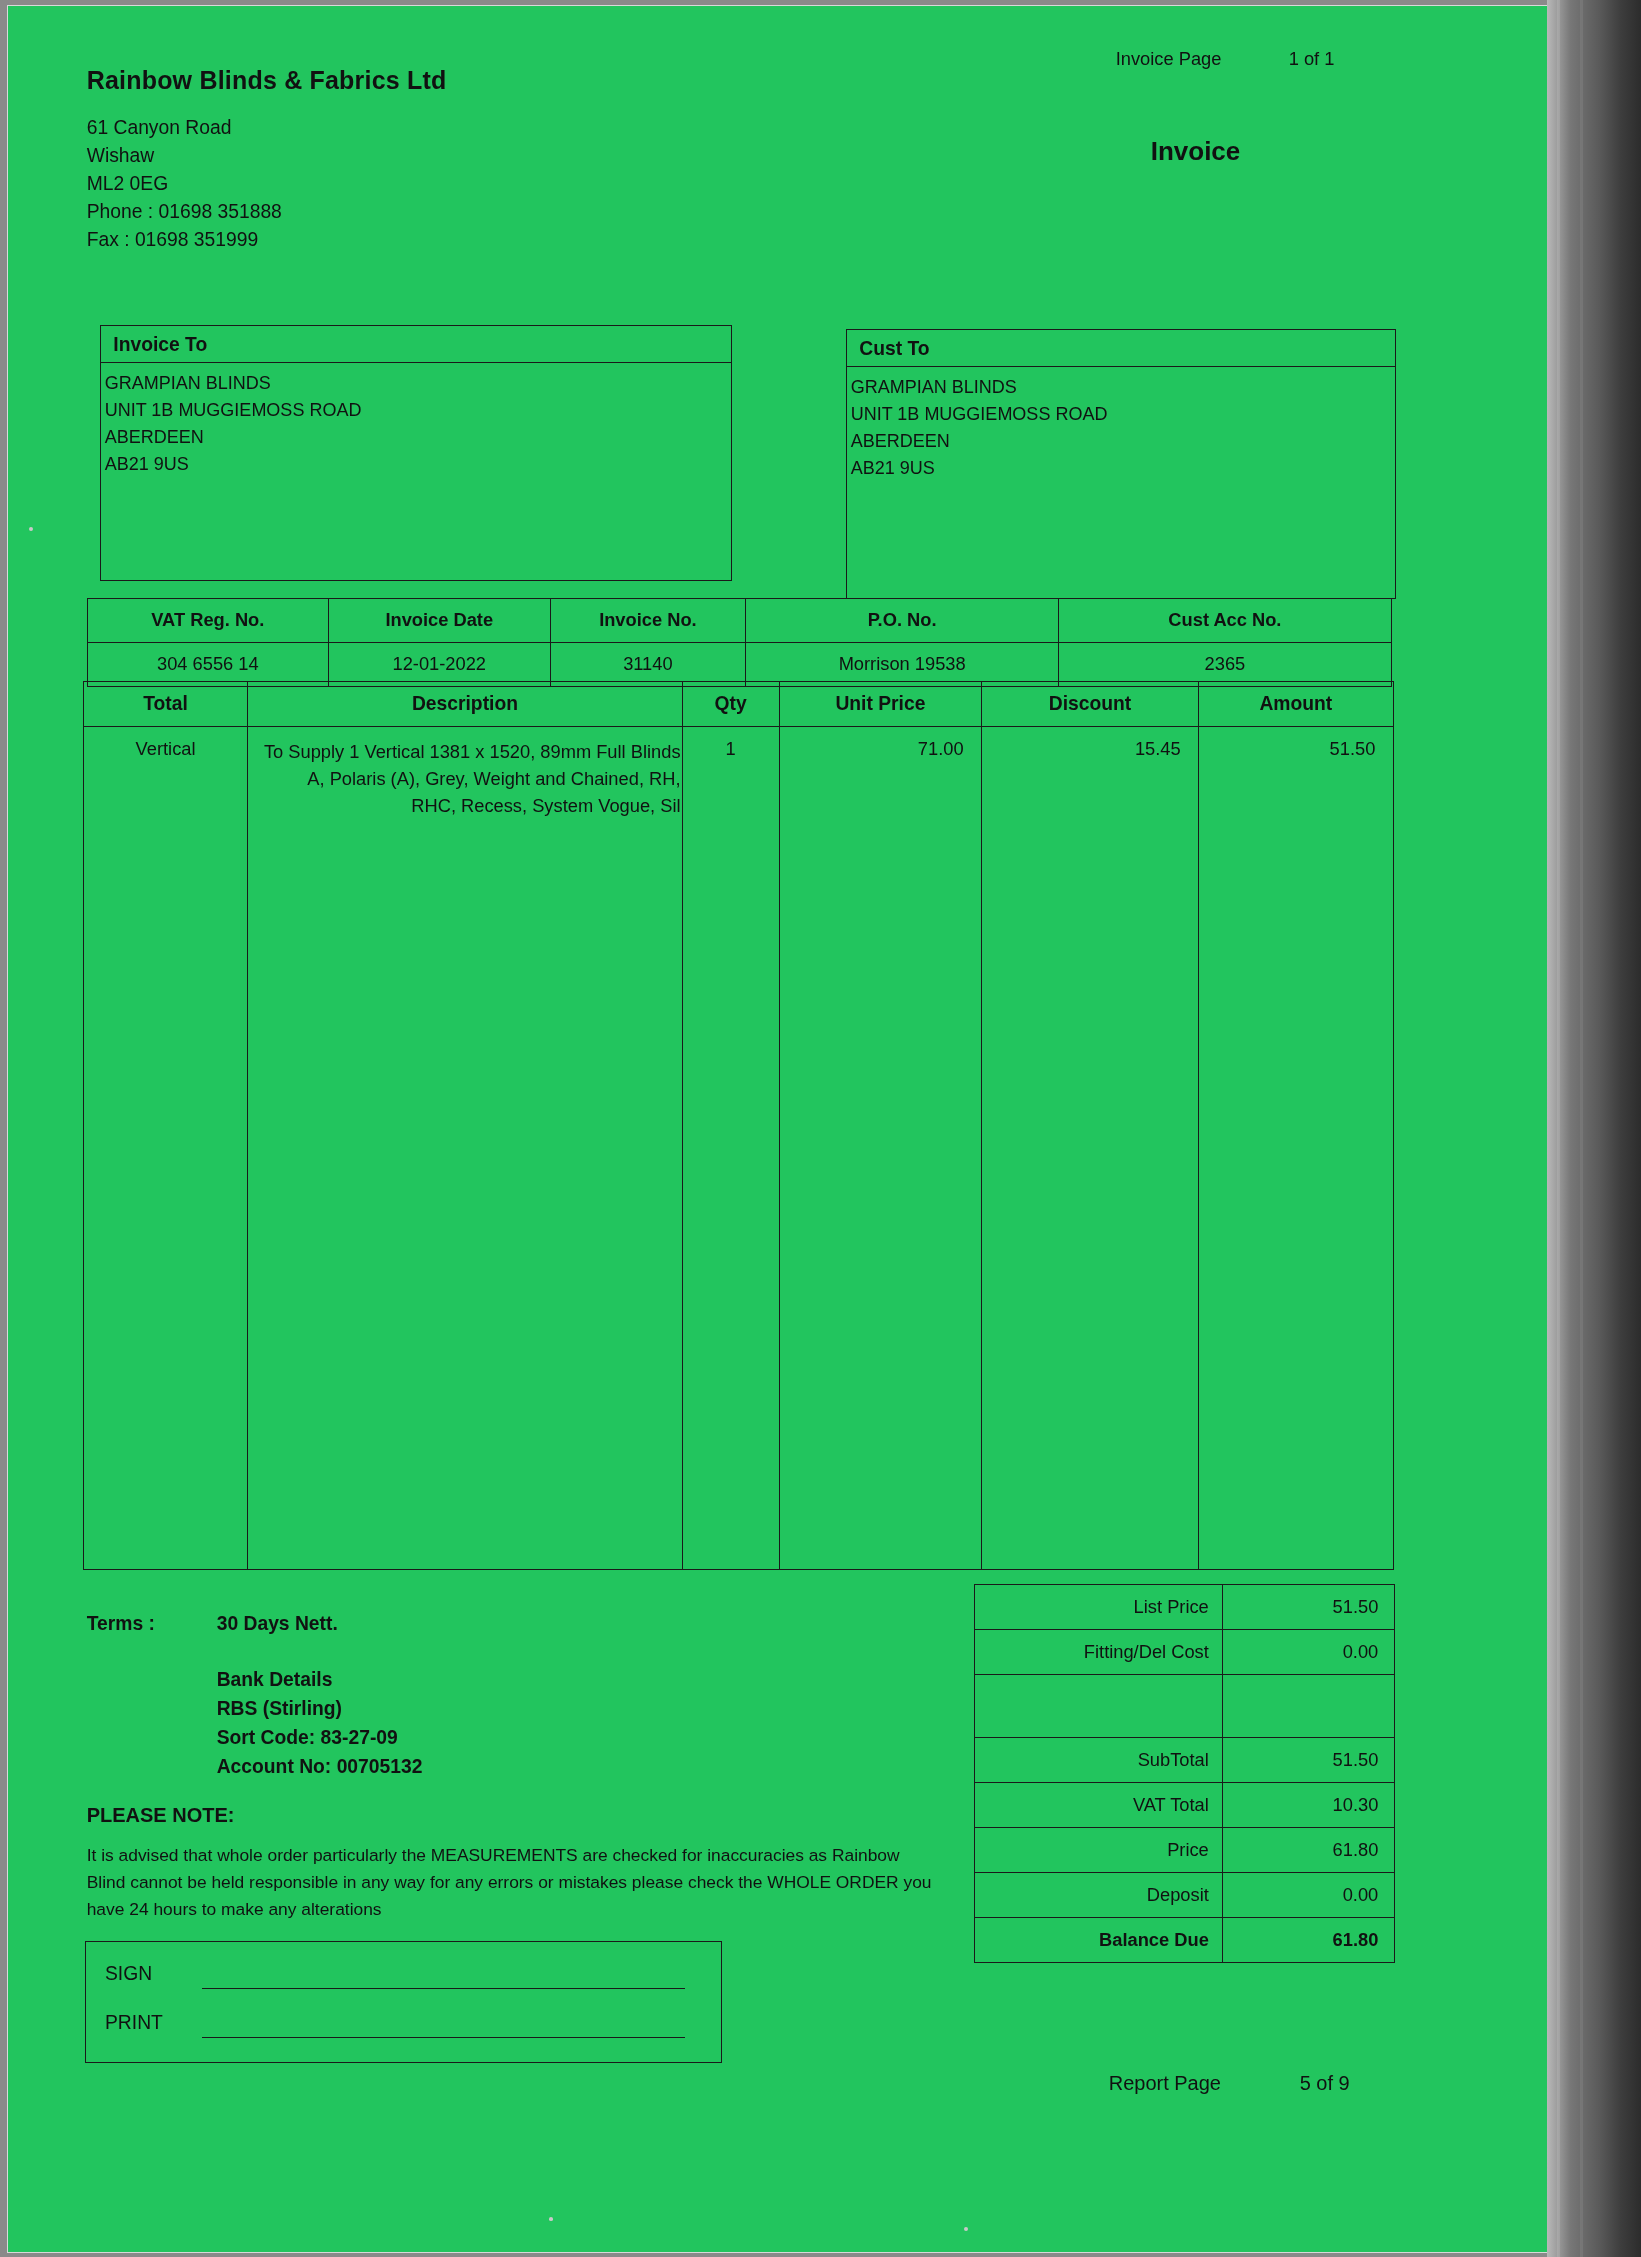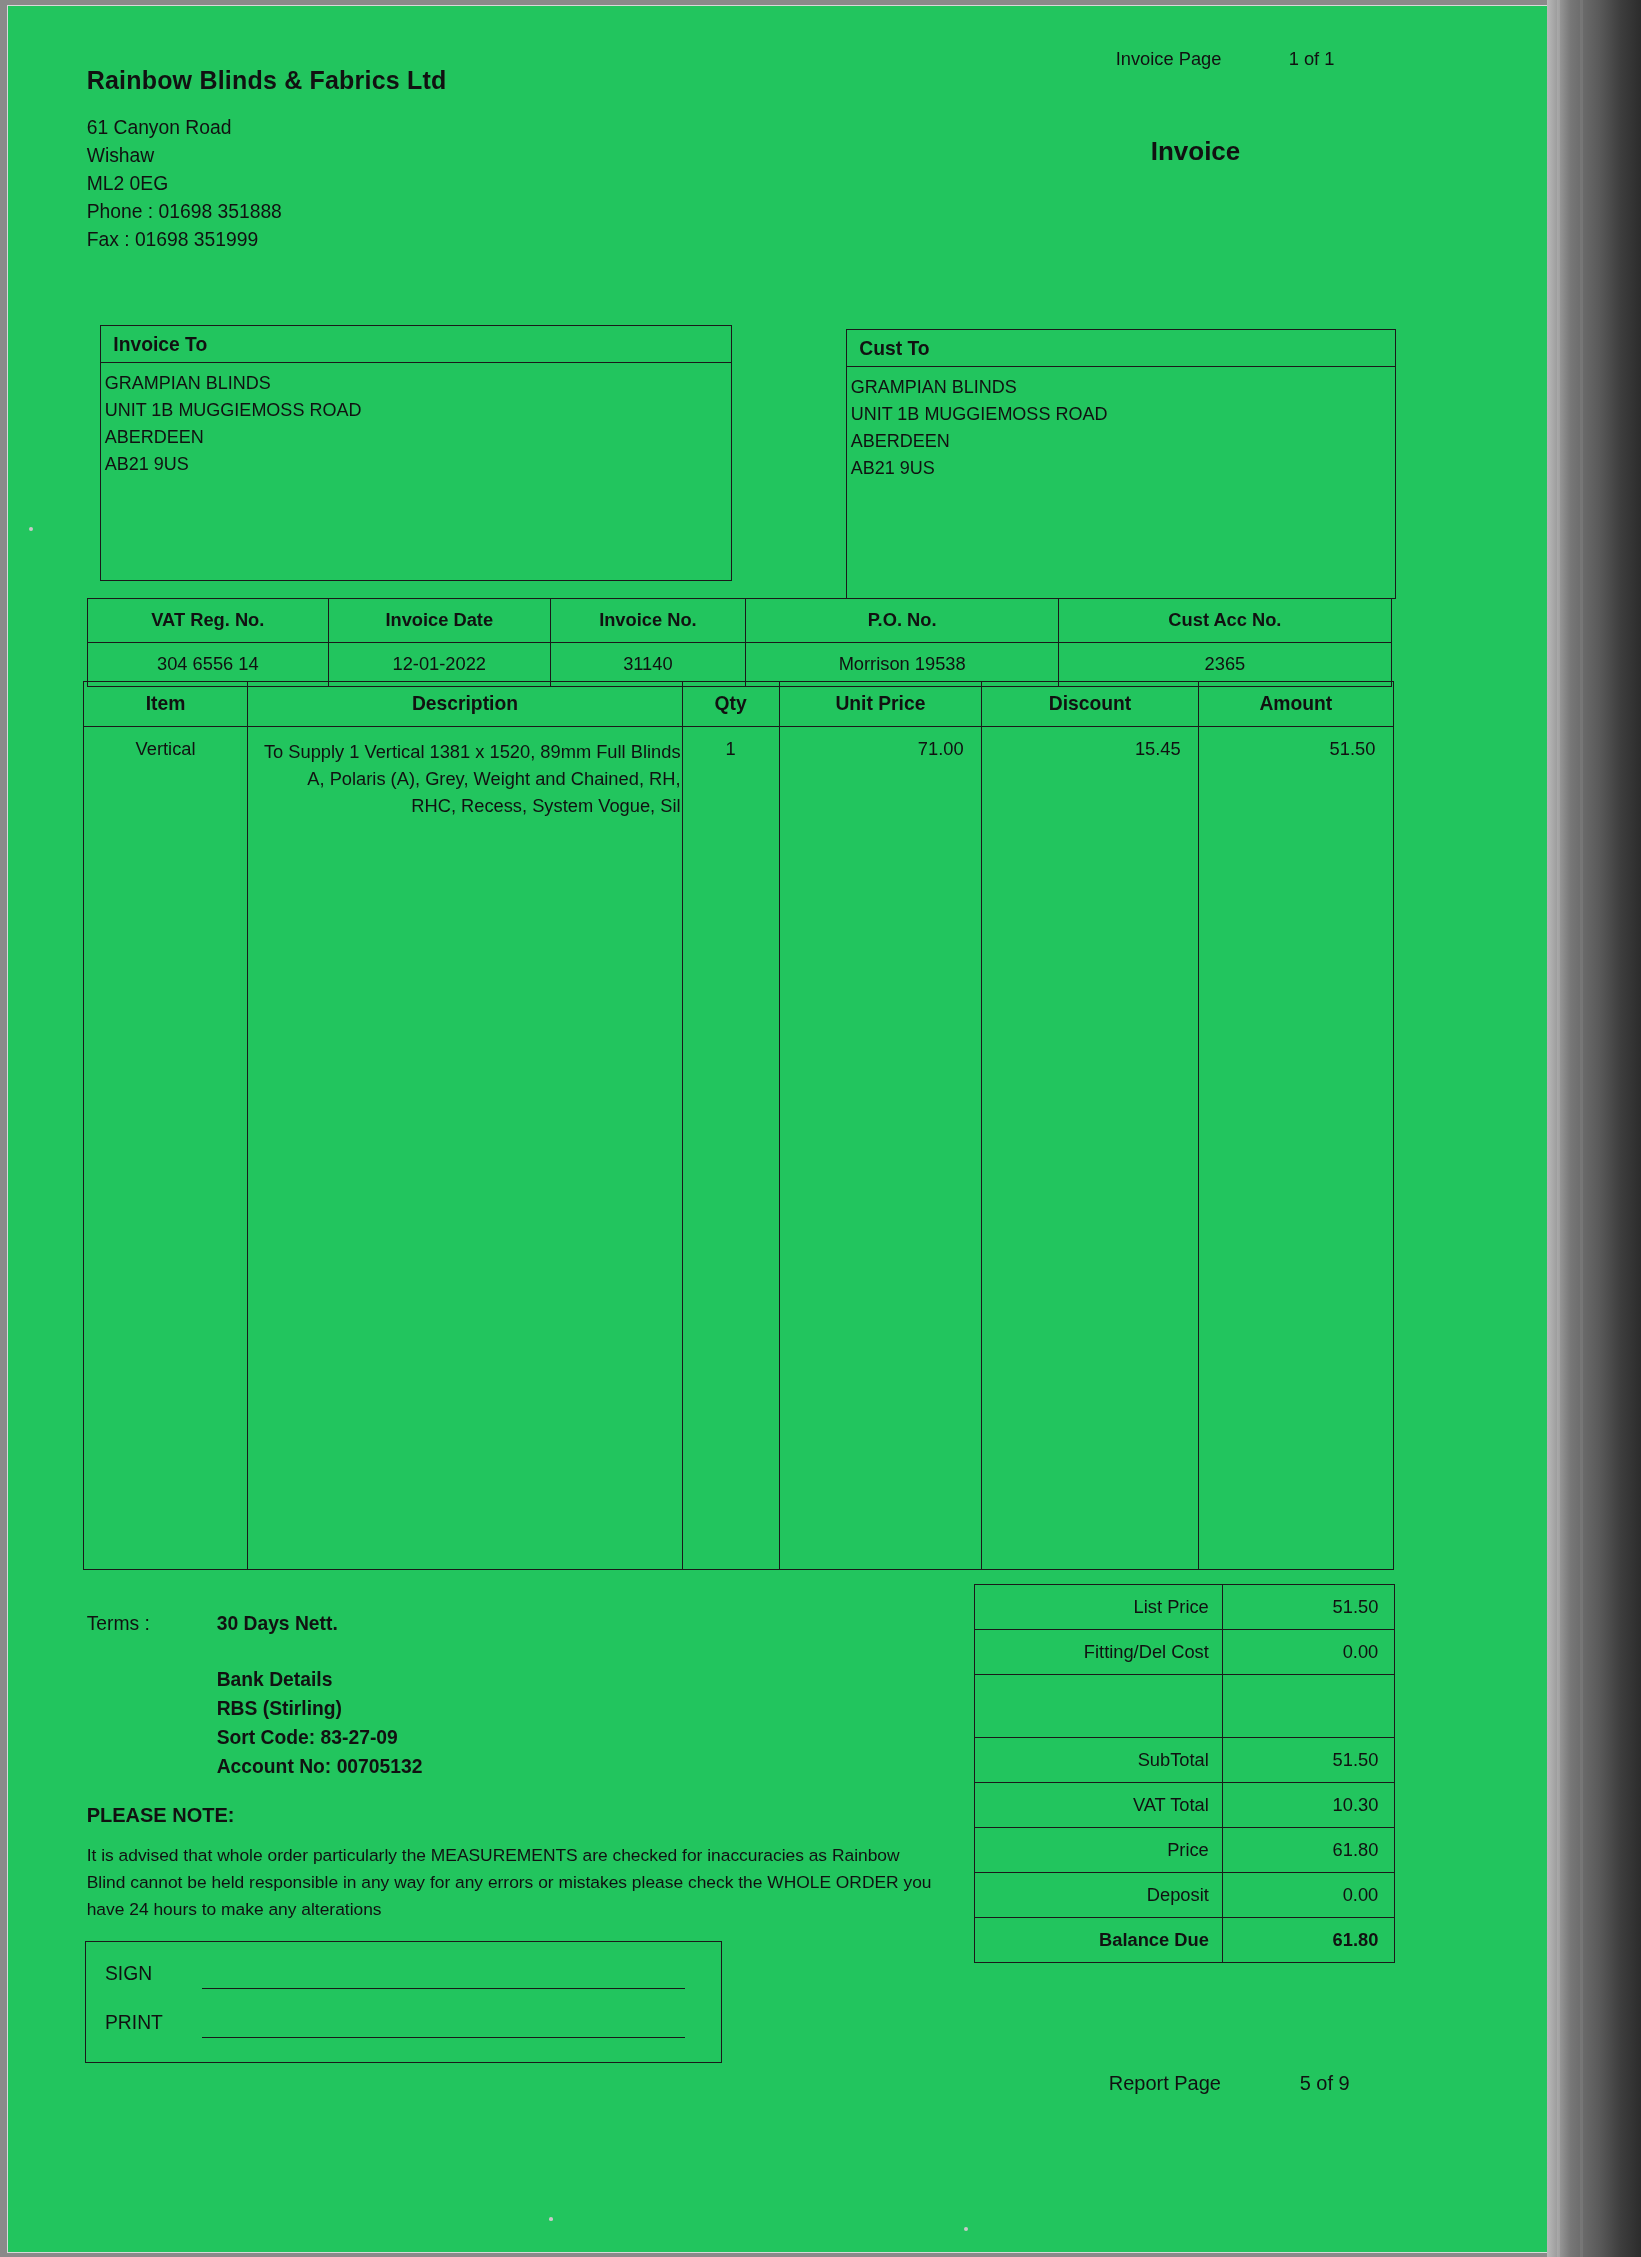--- a/index.html
+++ b/index.html
@@ -152,21 +152,21 @@
   .items-table td.c-desc { text-align: right; padding-left: 13.5px; line-height: 27px; }
   .items-table td.c-qty { text-align: center; }
   .items-table td.c-num { text-align: right; padding-right: 17.4px; }
   .desc-clip {
     display: block;
     max-height: 89px;
     overflow: hidden;
   }
 
   
-  .terms-label { position: absolute; left: 79px; top: 1607px; font-size: 19.3px; font-weight: normal; }
+  .terms-label { position: absolute; left: 79px; top: 1607px; font-size: 19.3px; font-weight: bold; }
   .terms-value { position: absolute; left: 209px; top: 1607px; font-size: 19.3px; font-weight: bold; }
   .bank-block {
     position: absolute;
     left: 209px;
     top: 1659px;
     font-size: 19.3px;
     font-weight: bold;
     line-height: 29px;
   }
   .please-note {
@@ -301,21 +301,21 @@
     <colgroup>
       <col style="width:11%">
         <col style="width:29%">
         <col style="width:6.5%">
       <col style="width:13.5%">
         <col style="width:14.5%">
         <col style="width:13%">
     </colgroup>
     <tbody>
         <tr>
-      <th>Item</th>
+      <th>Total</th>
       <th>Description</th>
       <th>Qty</th>
       <th>Unit Price</th>
       <th>Discount</th>
       <th>Amount</th>
     </tr>
     <tr>
       <td class="c-item">Vertical</td>
       <td class="c-desc">
         <span class="desc-clip">To Supply 1 Vertical  1381 x 1520, 89mm Full Blinds A, Polaris (A), Grey, Weight and Chained, RH, RHC, Recess, System Vogue, Sil</span>

